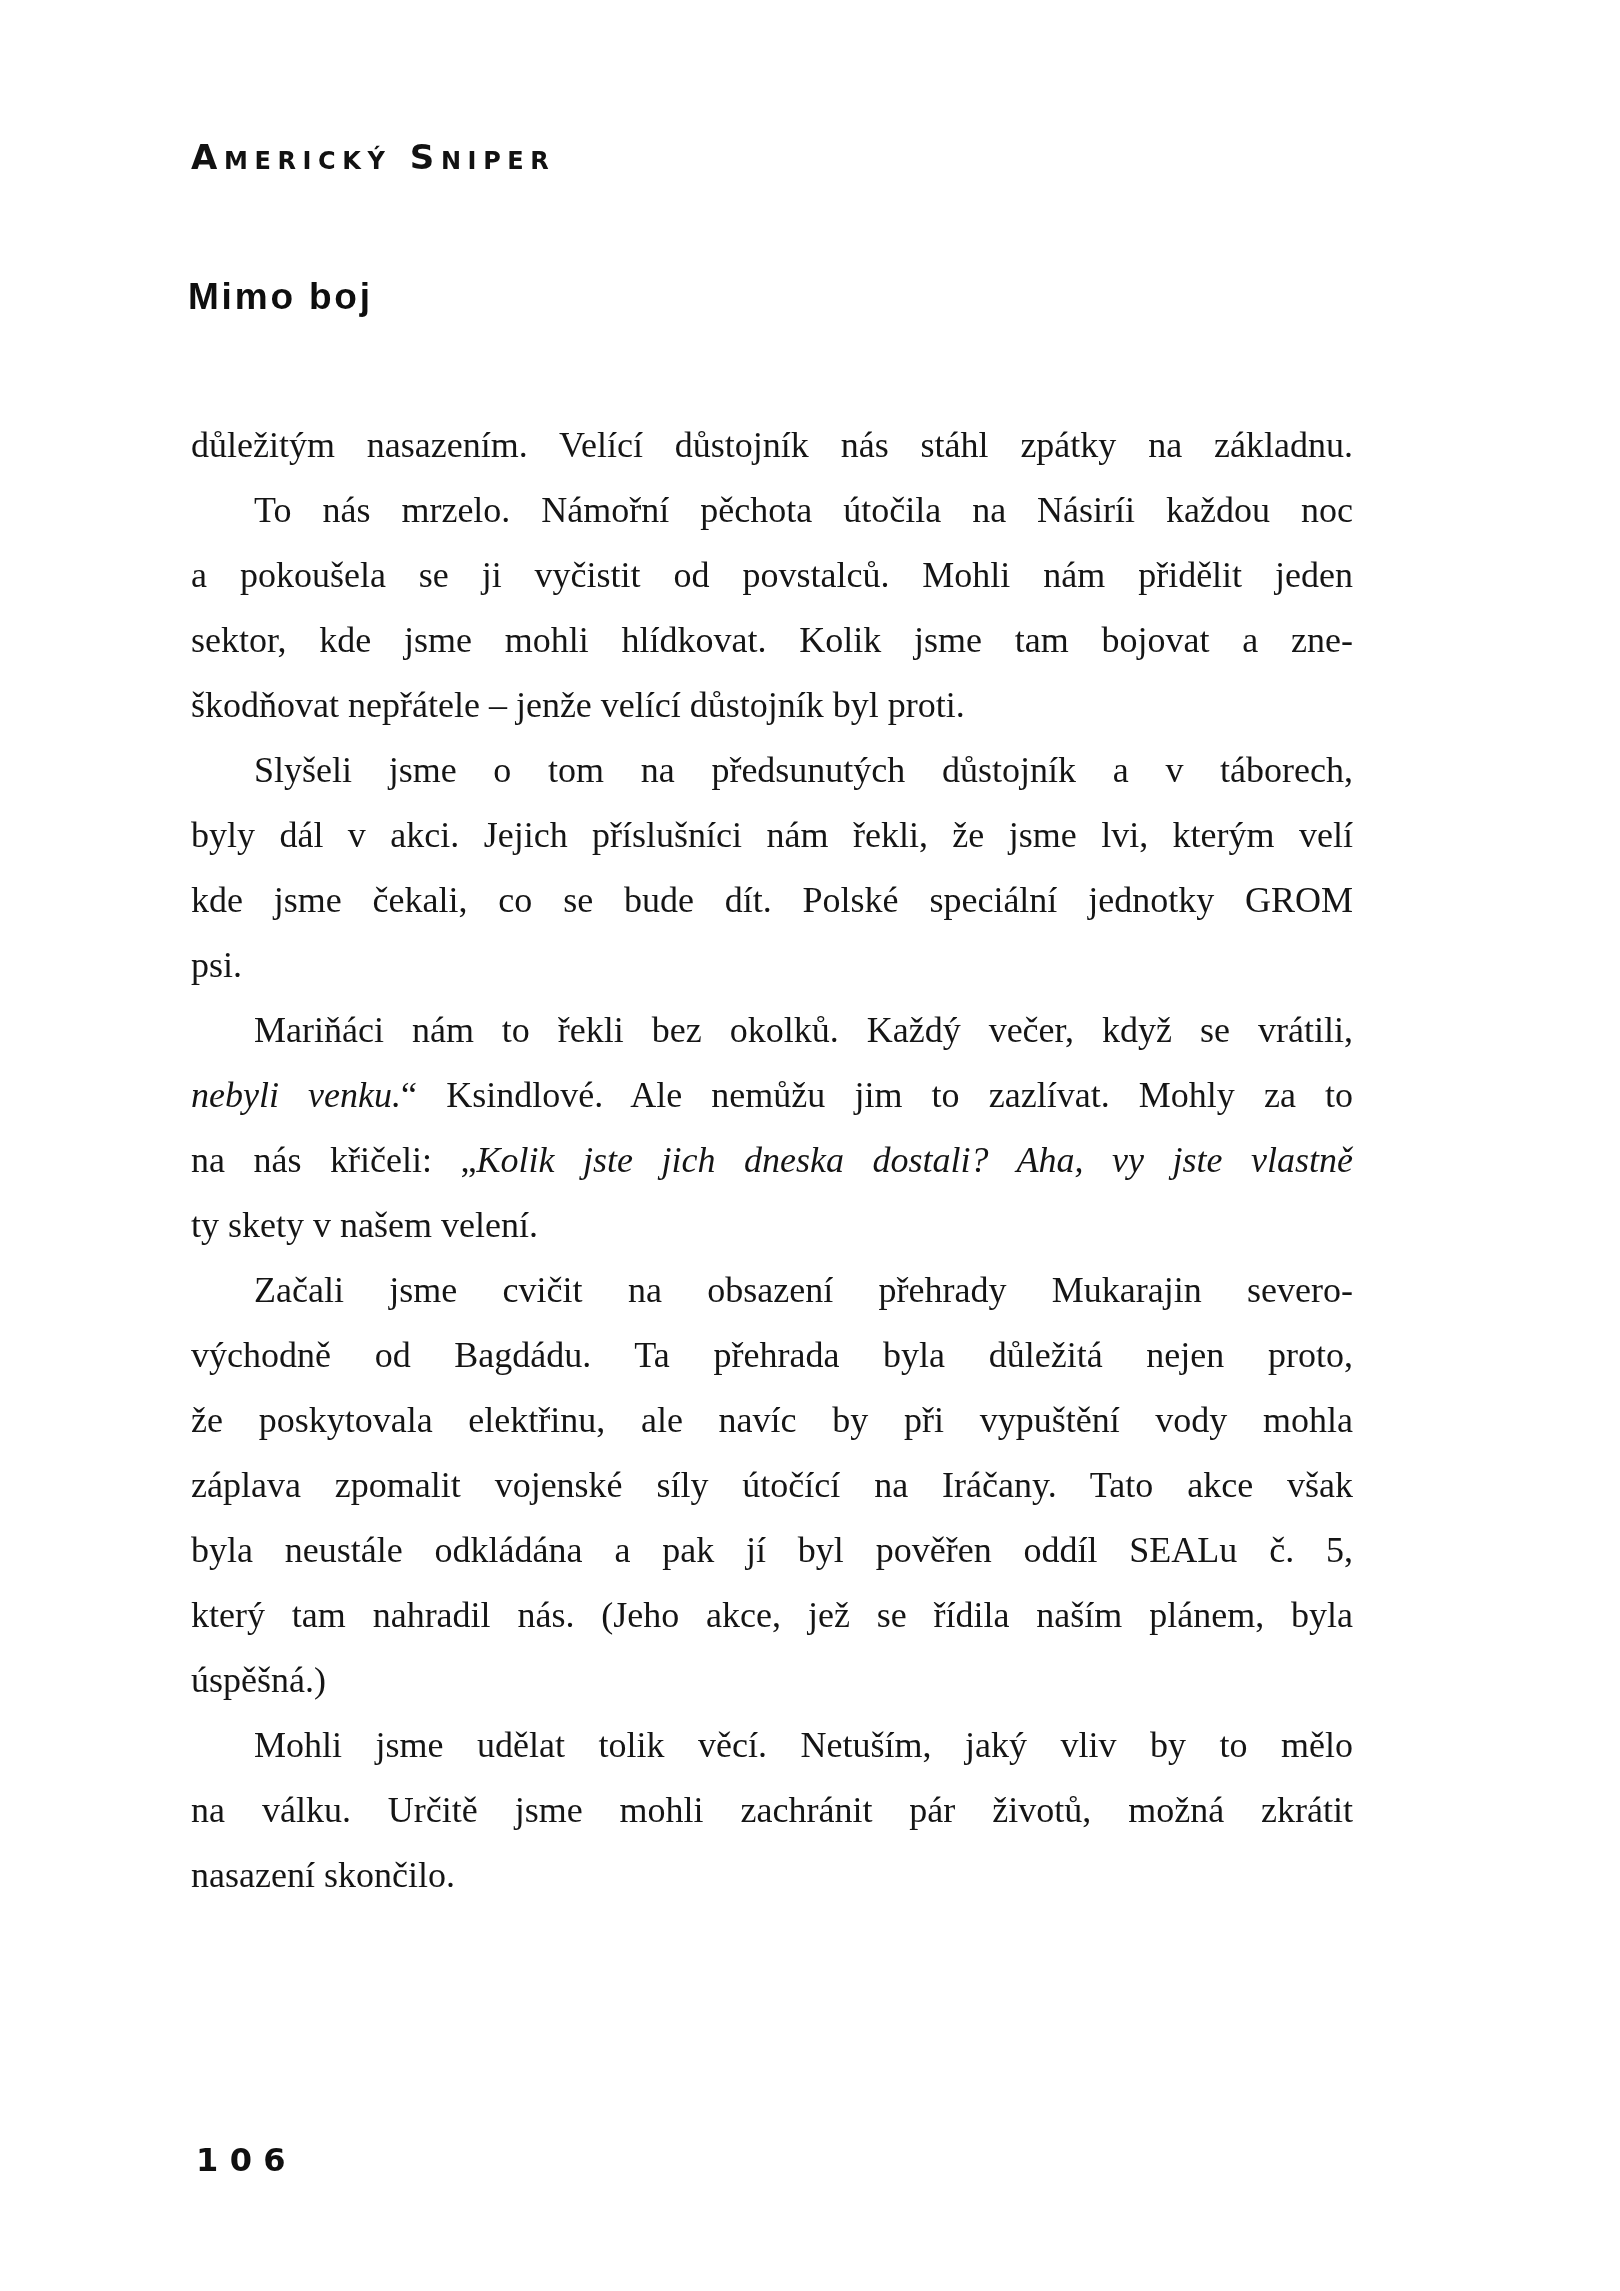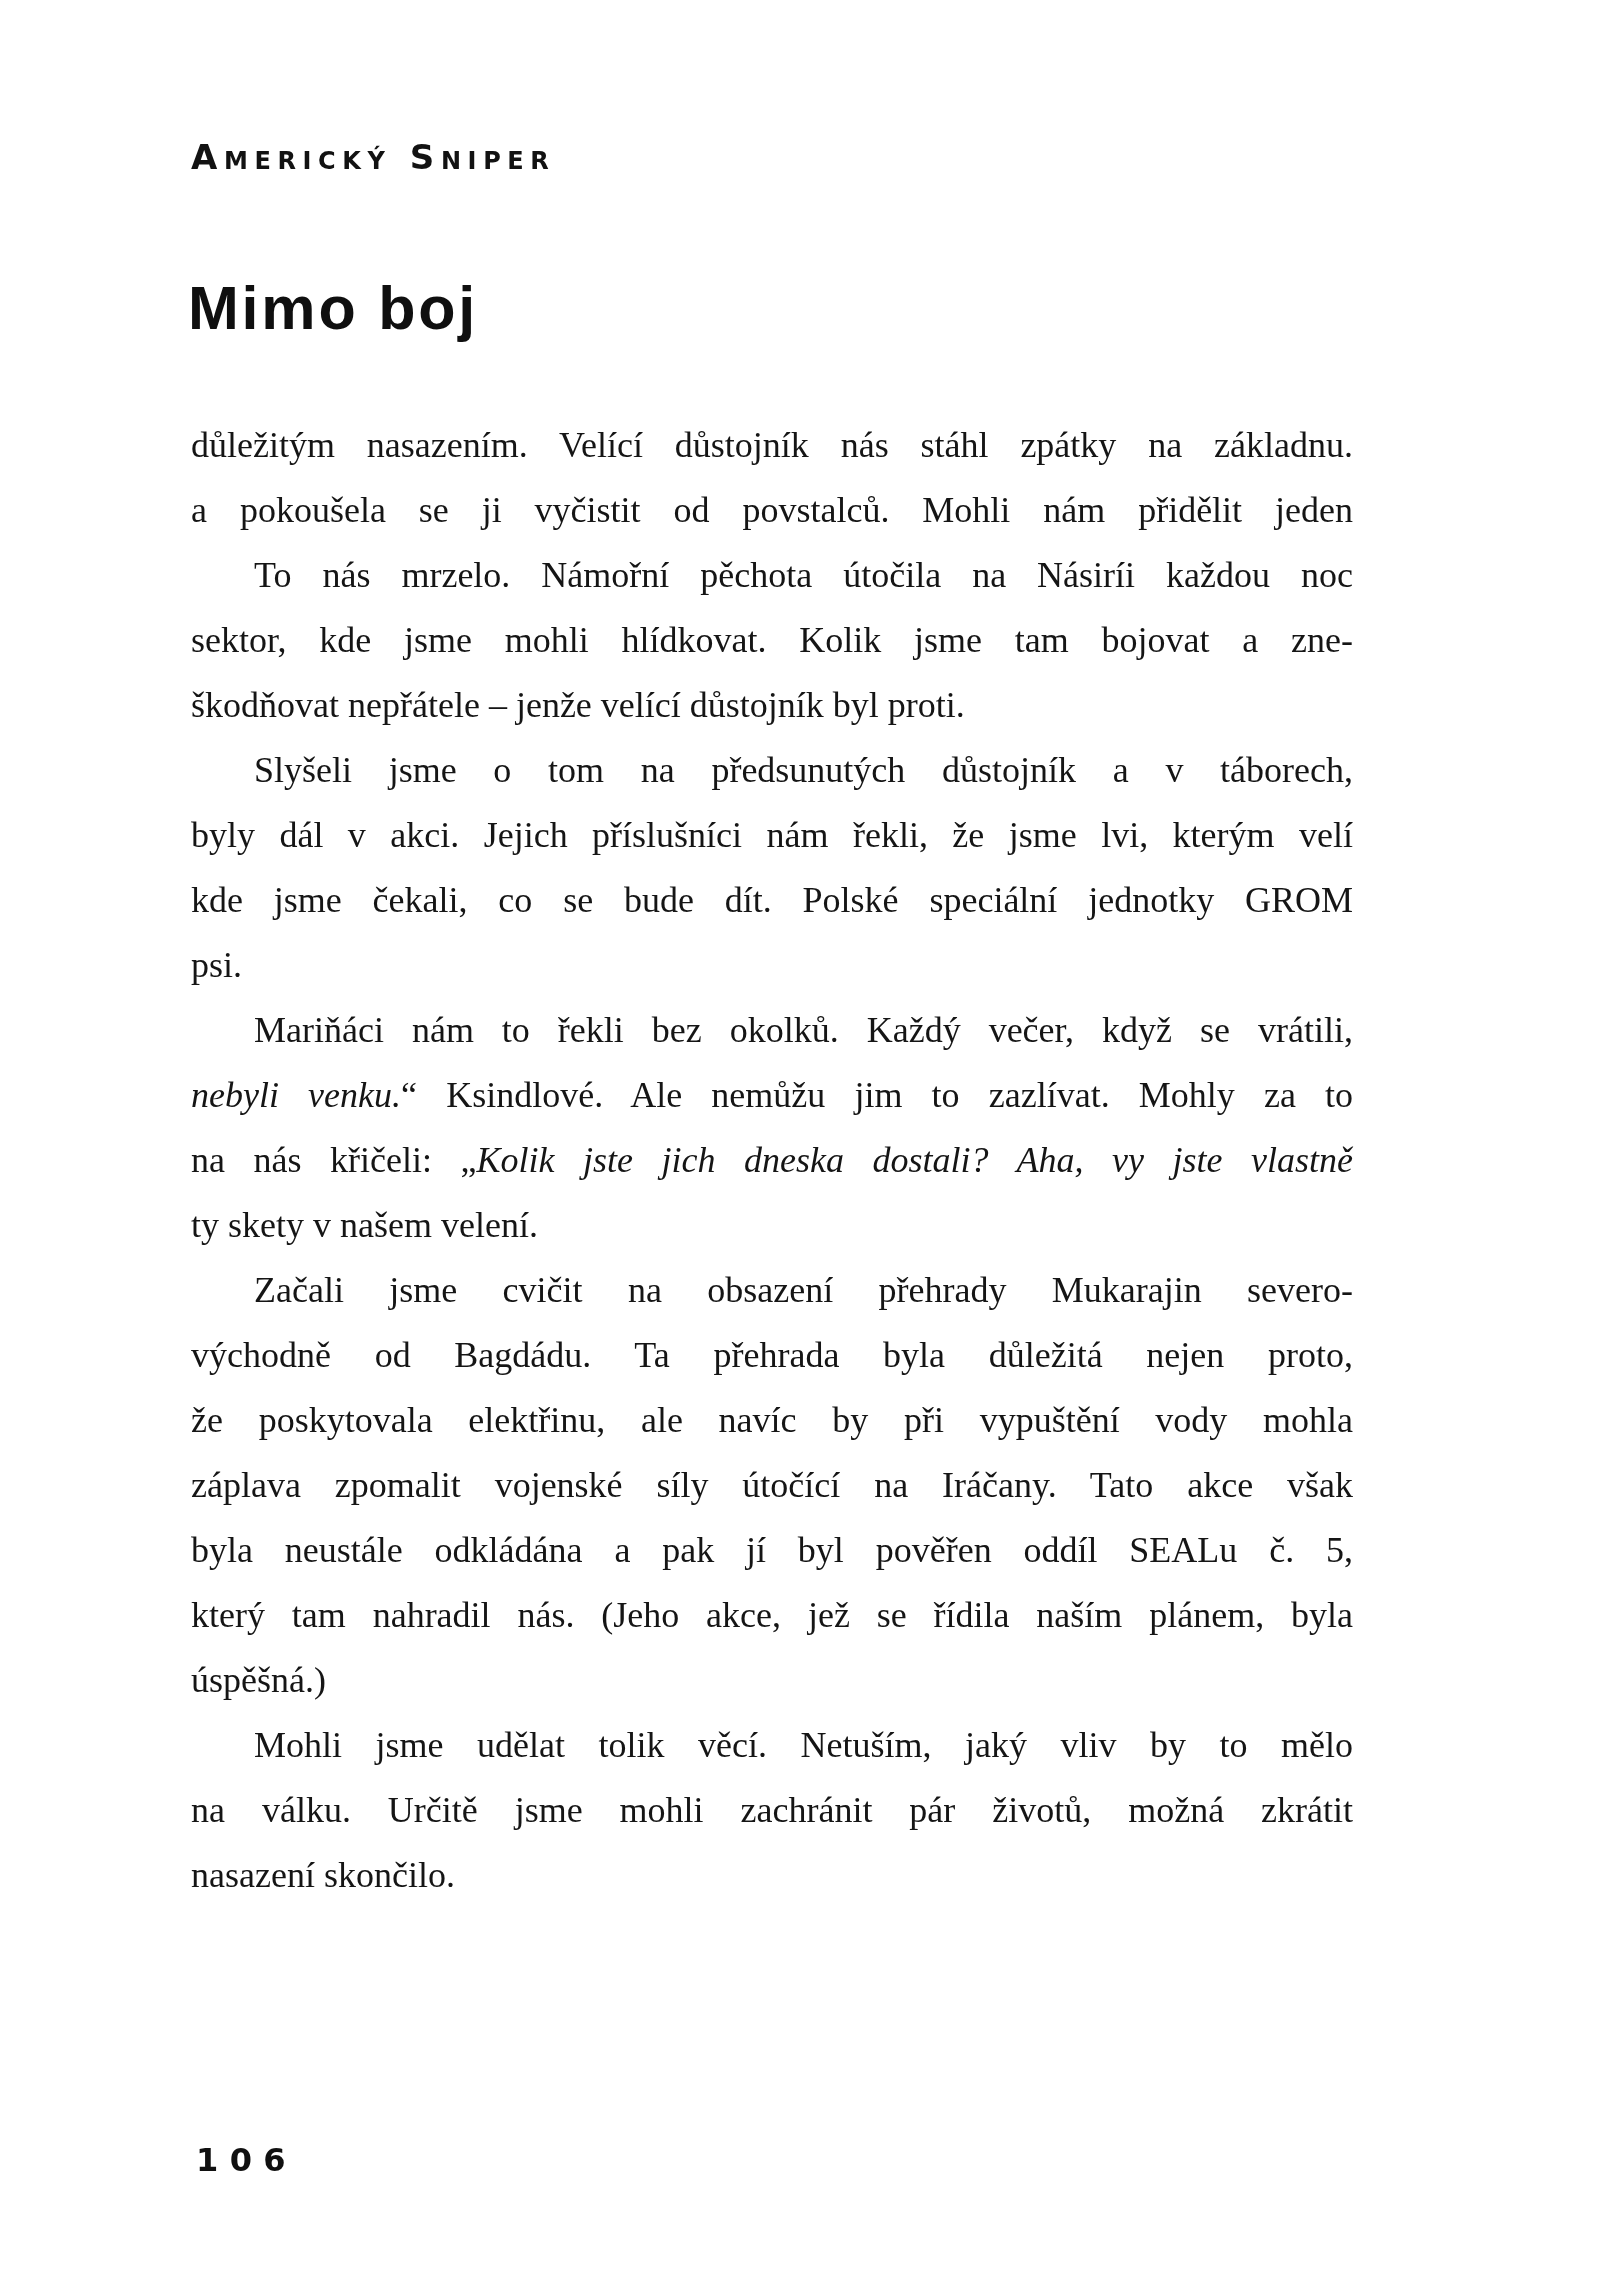--- a/index.html
+++ b/index.html
@@ -62,29 +62,29 @@
     color:#101010;
     line-height:1;
   }
 </style>
 </head>
 <body>
 
 <div class="page">
   <div class="running-header">Americký Sniper</div>
 
-  <h1 class="chapter-title" style="margin:0; font-size:61px;">Mimo boj</h1>
+  <h1 class="chapter-title" style="margin:0; font-size:37px;">Mimo boj</h1>
 
   <div class="text-block">
       <div>
         <div class="line fill"><span>důležitým nasazením. Velící důstojník nás stáhl zpátky na základnu.</span></div>
       </div>
       <div>
+        <div class="line fill ind"><span>To nás mrzelo. Námořní pěchota útočila na Násiríi každou noc</span></div>
         <div class="line fill"><span>a pokoušela se ji vyčistit od povstalců. Mohli nám přidělit jeden</span></div>
-        <div class="line fill ind"><span>To nás mrzelo. Námořní pěchota útočila na Násiríi každou noc</span></div>
         <div class="line fill"><span>sektor, kde jsme mohli hlídkovat. Kolik jsme tam bojovat a zne-</span></div>
         <div class="line"><span>škodňovat nepřátele – jenže velící důstojník byl proti.</span></div>
       </div>
       <div>
         <div class="line fill ind"><span>Slyšeli jsme o tom na předsunutých důstojník a v táborech,</span></div>
         <div class="line fill"><span>byly dál v akci. Jejich příslušníci nám řekli, že jsme lvi, kterým velí</span></div>
         <div class="line fill"><span>kde jsme čekali, co se bude dít. Polské speciální jednotky GROM</span></div>
         <div class="line"><span>psi.</span></div>
       </div>
       <div>

